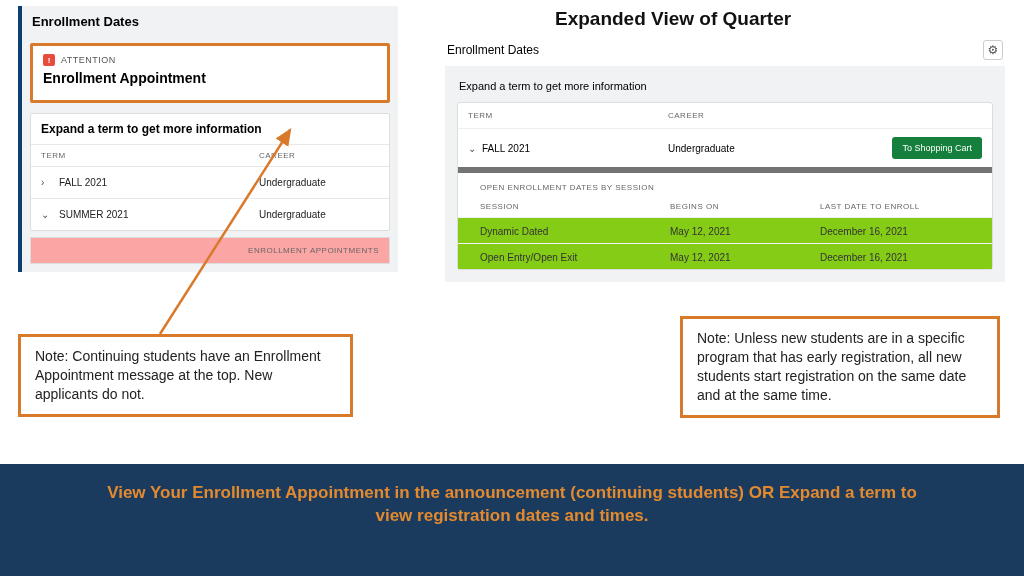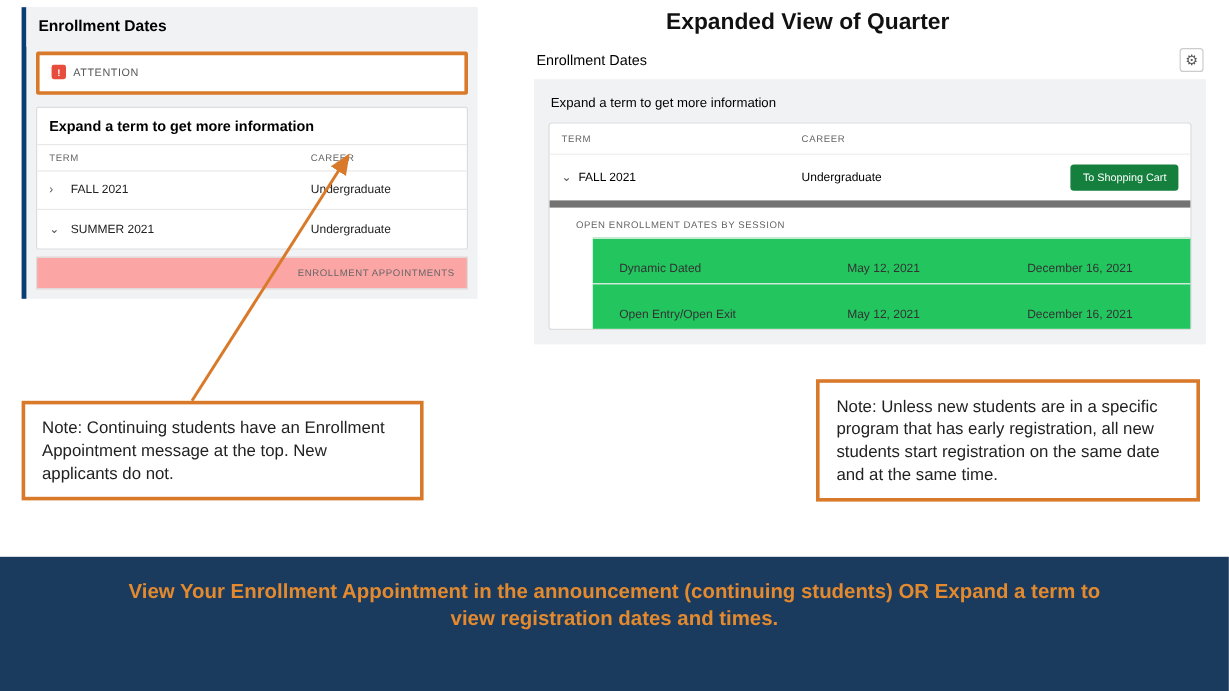--- a/index.html
+++ b/index.html
@@ -164,24 +164,23 @@
     display:flex;
     font-size:8px; color:#666; letter-spacing:.5px;
     padding: 4px 10px 6px 22px;
   }
   .c-sess { width: 190px; }
   .c-beg { width: 150px; }
   .c-last { flex:1; }
   .rp-sessrow {
     display:flex;
     font-size:10px; color:#333;
-    padding: 20px 10px 6px 22px;
-    background:#22c55e;
+    padding: 8px 10px 6px 22px;
+    background:#84cc16;
     border-top:1px solid #f0f0f0;
-    margin-left:36px;
   }
 
   
   .arrow-svg { position:absolute; left: 0; top: 0; pointer-events:none; }
 
   .banner {
     position:absolute;
     left:0; right:0; bottom:0;
     height: 112px;
     background:#1a3a5e;
@@ -206,20 +205,21 @@
 <body>
 
 <div class="left-panel">
   <div class="panel-title">Enrollment Dates</div>
 
   <div class="attention-card">
     <div class="attention-row">
       <span class="attention-icon">!</span>
       <span class="attention-label">ATTENTION</span>
     </div>
+    <div class="attention-heading">Enrollment Appointment</div>
   </div>
 
   <div class="section-card">
     <div class="section-head">Expand a term to get more information</div>
     <div class="col-headers">
       <div class="col-term">TERM</div>
       <div class="col-career">CAREER</div>
     </div>
     <div class="term-row">
       <span class="chevron">›</span>
@@ -252,20 +252,25 @@
         <div class="rp-col-term">TERM</div>
         <div class="rp-col-career">CAREER</div>
       </div>
       <div class="rp-termrow">
         <span class="chev">⌄</span>
         <span class="tname">FALL 2021</span>
         <span class="tcareer">Undergraduate</span>
         <button class="cart-btn">To Shopping Cart</button>
       </div>
       <div class="rp-subhead">OPEN ENROLLMENT DATES BY SESSION</div>
+      <div class="rp-sesshdr">
+        <div class="c-sess">SESSION</div>
+        <div class="c-beg">BEGINS ON</div>
+        <div class="c-last">LAST DATE TO ENROLL</div>
+      </div>
       <div class="rp-sessrow">
         <div class="c-sess">Dynamic Dated</div>
         <div class="c-beg">May 12, 2021</div>
         <div class="c-last">December 16, 2021</div>
       </div>
       <div class="rp-sessrow">
         <div class="c-sess">Open Entry/Open Exit</div>
         <div class="c-beg">May 12, 2021</div>
         <div class="c-last">December 16, 2021</div>
       </div>

